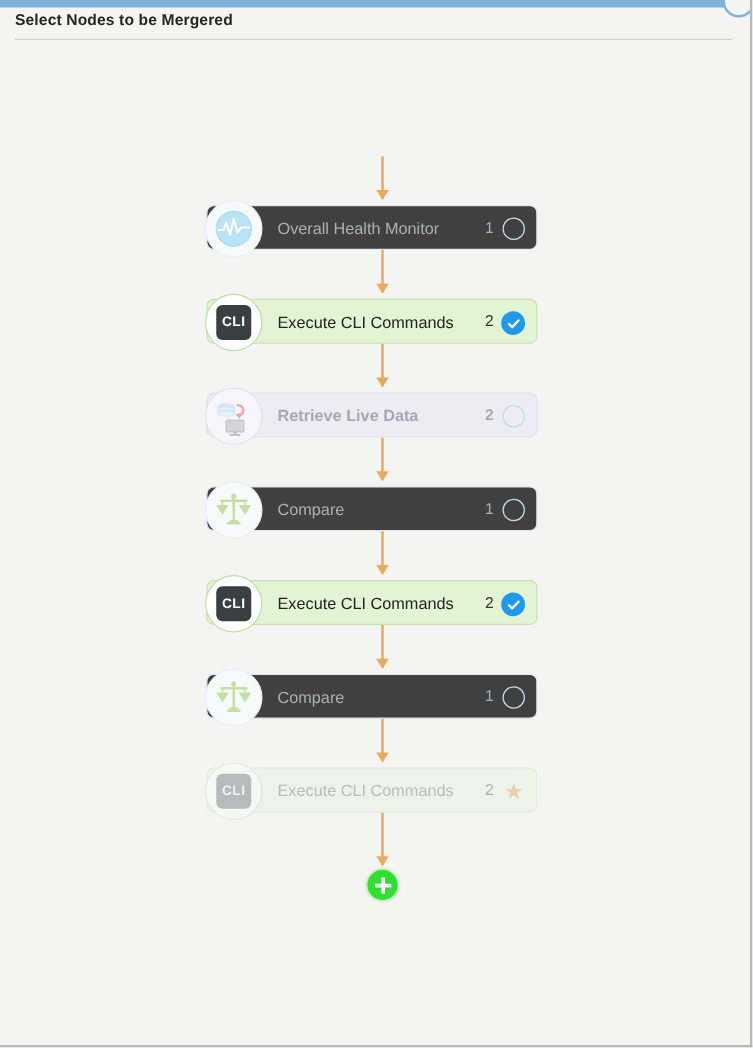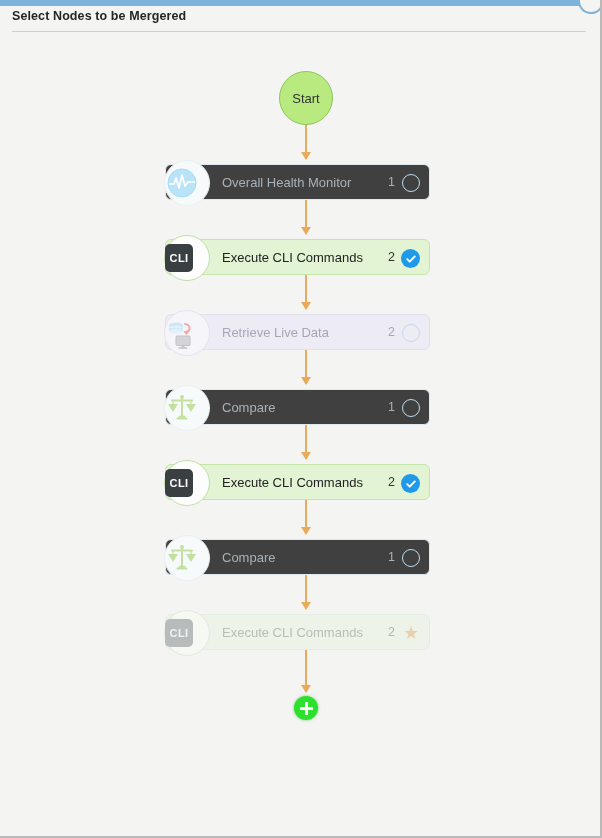--- a/index.html
+++ b/index.html
@@ -139,21 +139,21 @@
   .node.faded .node-label { color: #b8bdb5; }
   .node.faded .node-count { color: #b0b5ad; }
 
   
   .node-icon {
     position: absolute;
     left: -2px; top: -5px;
     width: 46px; height: 46px;
     border-radius: 50%;
     background: #fdfdfd;
-    display: flex; align-items: center; 
+    display: flex; align-items: center; justify-content: center;
   }
   .node.selected .node-icon { border: 1.5px solid #bfe0a4; }
   .node.plain   .node-icon { border: 1.5px solid #e9eff3; background:#f7fafb; }
   .node.violet  .node-icon { border: 1.5px solid #e6e3f0; background:#f6f5fa; }
   .node.faded   .node-icon { border: 1.5px solid #e1eadd; background:#f5f8f3; }
 
   
   .cli-box {
     width: 28px; height: 28px;
     border-radius: 5px;
@@ -221,23 +221,20 @@
 <div id="dialog">
 
   <div id="titlebar-accent"></div>
   <div id="corner-circle"></div>
 
   <div id="dialog-title">Select Nodes to be Mergered</div>
   <div id="title-divider"></div>
 
   <div id="flow-canvas">
 
-    <div id="start-node">
-      <span>Start</span>
-    </div>
 
     <div class="connector" style="top:92px;height:34px;"></div>
     <div class="connector" style="top:167px;height:34px;"></div>
     <div class="connector" style="top:242px;height:34px;"></div>
     <div class="connector" style="top:317px;height:34px;"></div>
     <div class="connector" style="top:392px;height:34px;"></div>
     <div class="connector" style="top:467px;height:34px;"></div>
     <div class="connector" style="top:542px;height:34px;"></div>
     <div class="connector" style="top:617px;height:42px;"></div>
 
@@ -260,21 +257,21 @@
       </div>
       <span class="node-label">Execute CLI Commands</span>
       <span class="node-count">2</span>
       <div class="check-circle">
         <svg width="12" height="12" viewBox="0 0 12 12">
           <polyline points="2.2,6.2 4.7,8.7 9.8,3.4" fill="none" stroke="#ffffff" stroke-width="1.9" stroke-linecap="round" stroke-linejoin="round"></polyline>
         </svg>
       </div>
     </div>
 
-    <div class="node violet" style="top:281px;">
+    <div class="node violet" style="top:281px;font-weight:bold;">
       <div class="node-icon">
         <svg width="34" height="34" viewBox="0 0 34 34">
 
           <ellipse cx="11" cy="9" rx="7" ry="2.4" fill="#cfe7f6"></ellipse>
           <rect x="4" y="9" width="14" height="3.2" fill="#cfe7f6"></rect>
           <ellipse cx="11" cy="12.2" rx="7" ry="2.4" fill="#e2f1fa"></ellipse>
           <rect x="4" y="12.2" width="14" height="3.2" fill="#cfe7f6"></rect>
           <ellipse cx="11" cy="15.4" rx="7" ry="2.4" fill="#e2f1fa"></ellipse>
 
           <path d="M20,8 C26,9 26,15 21,16" fill="none" stroke="#f0aaa6" stroke-width="2" stroke-linecap="round"></path>

